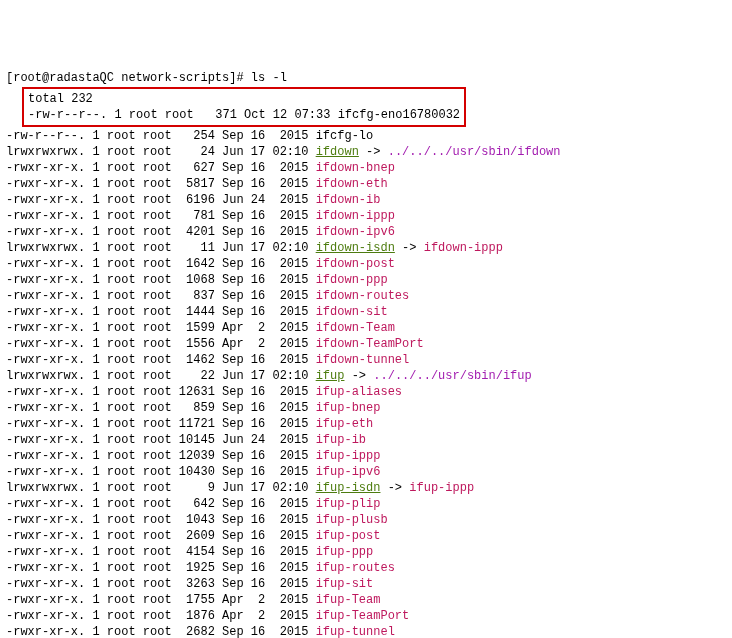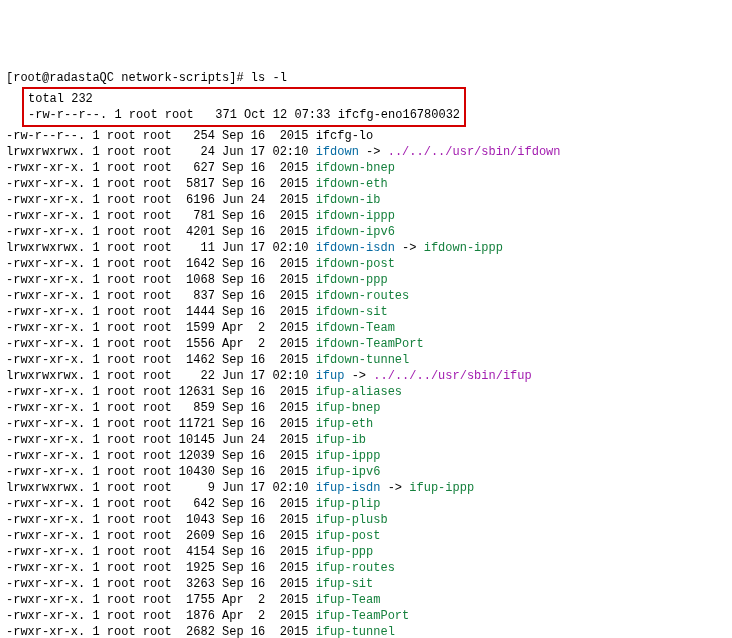--- a/index.html
+++ b/index.html
@@ -6,22 +6,22 @@
     margin: 0;
     padding: 6px;
     background: #fff;
     font-family: "Courier New", monospace;
     font-size: 12px;
     line-height: 16px;
     color: #000;
     white-space: pre;
   }
   .line { display: block; }
-  .cyan { color: #0369a1; }
-  .green { color: #15803d; }
+  .cyan { color: #4d7c0f; text-decoration: underline; }
+  .green { color: #be185d; }
   .mag { color: #a21caf; }
   .box {
     border: 2px solid #d40000;
     padding: 2px 4px;
     margin: 1px 16px;
     display: inline-block;
   }
 </style>
 </head>
 <body>

